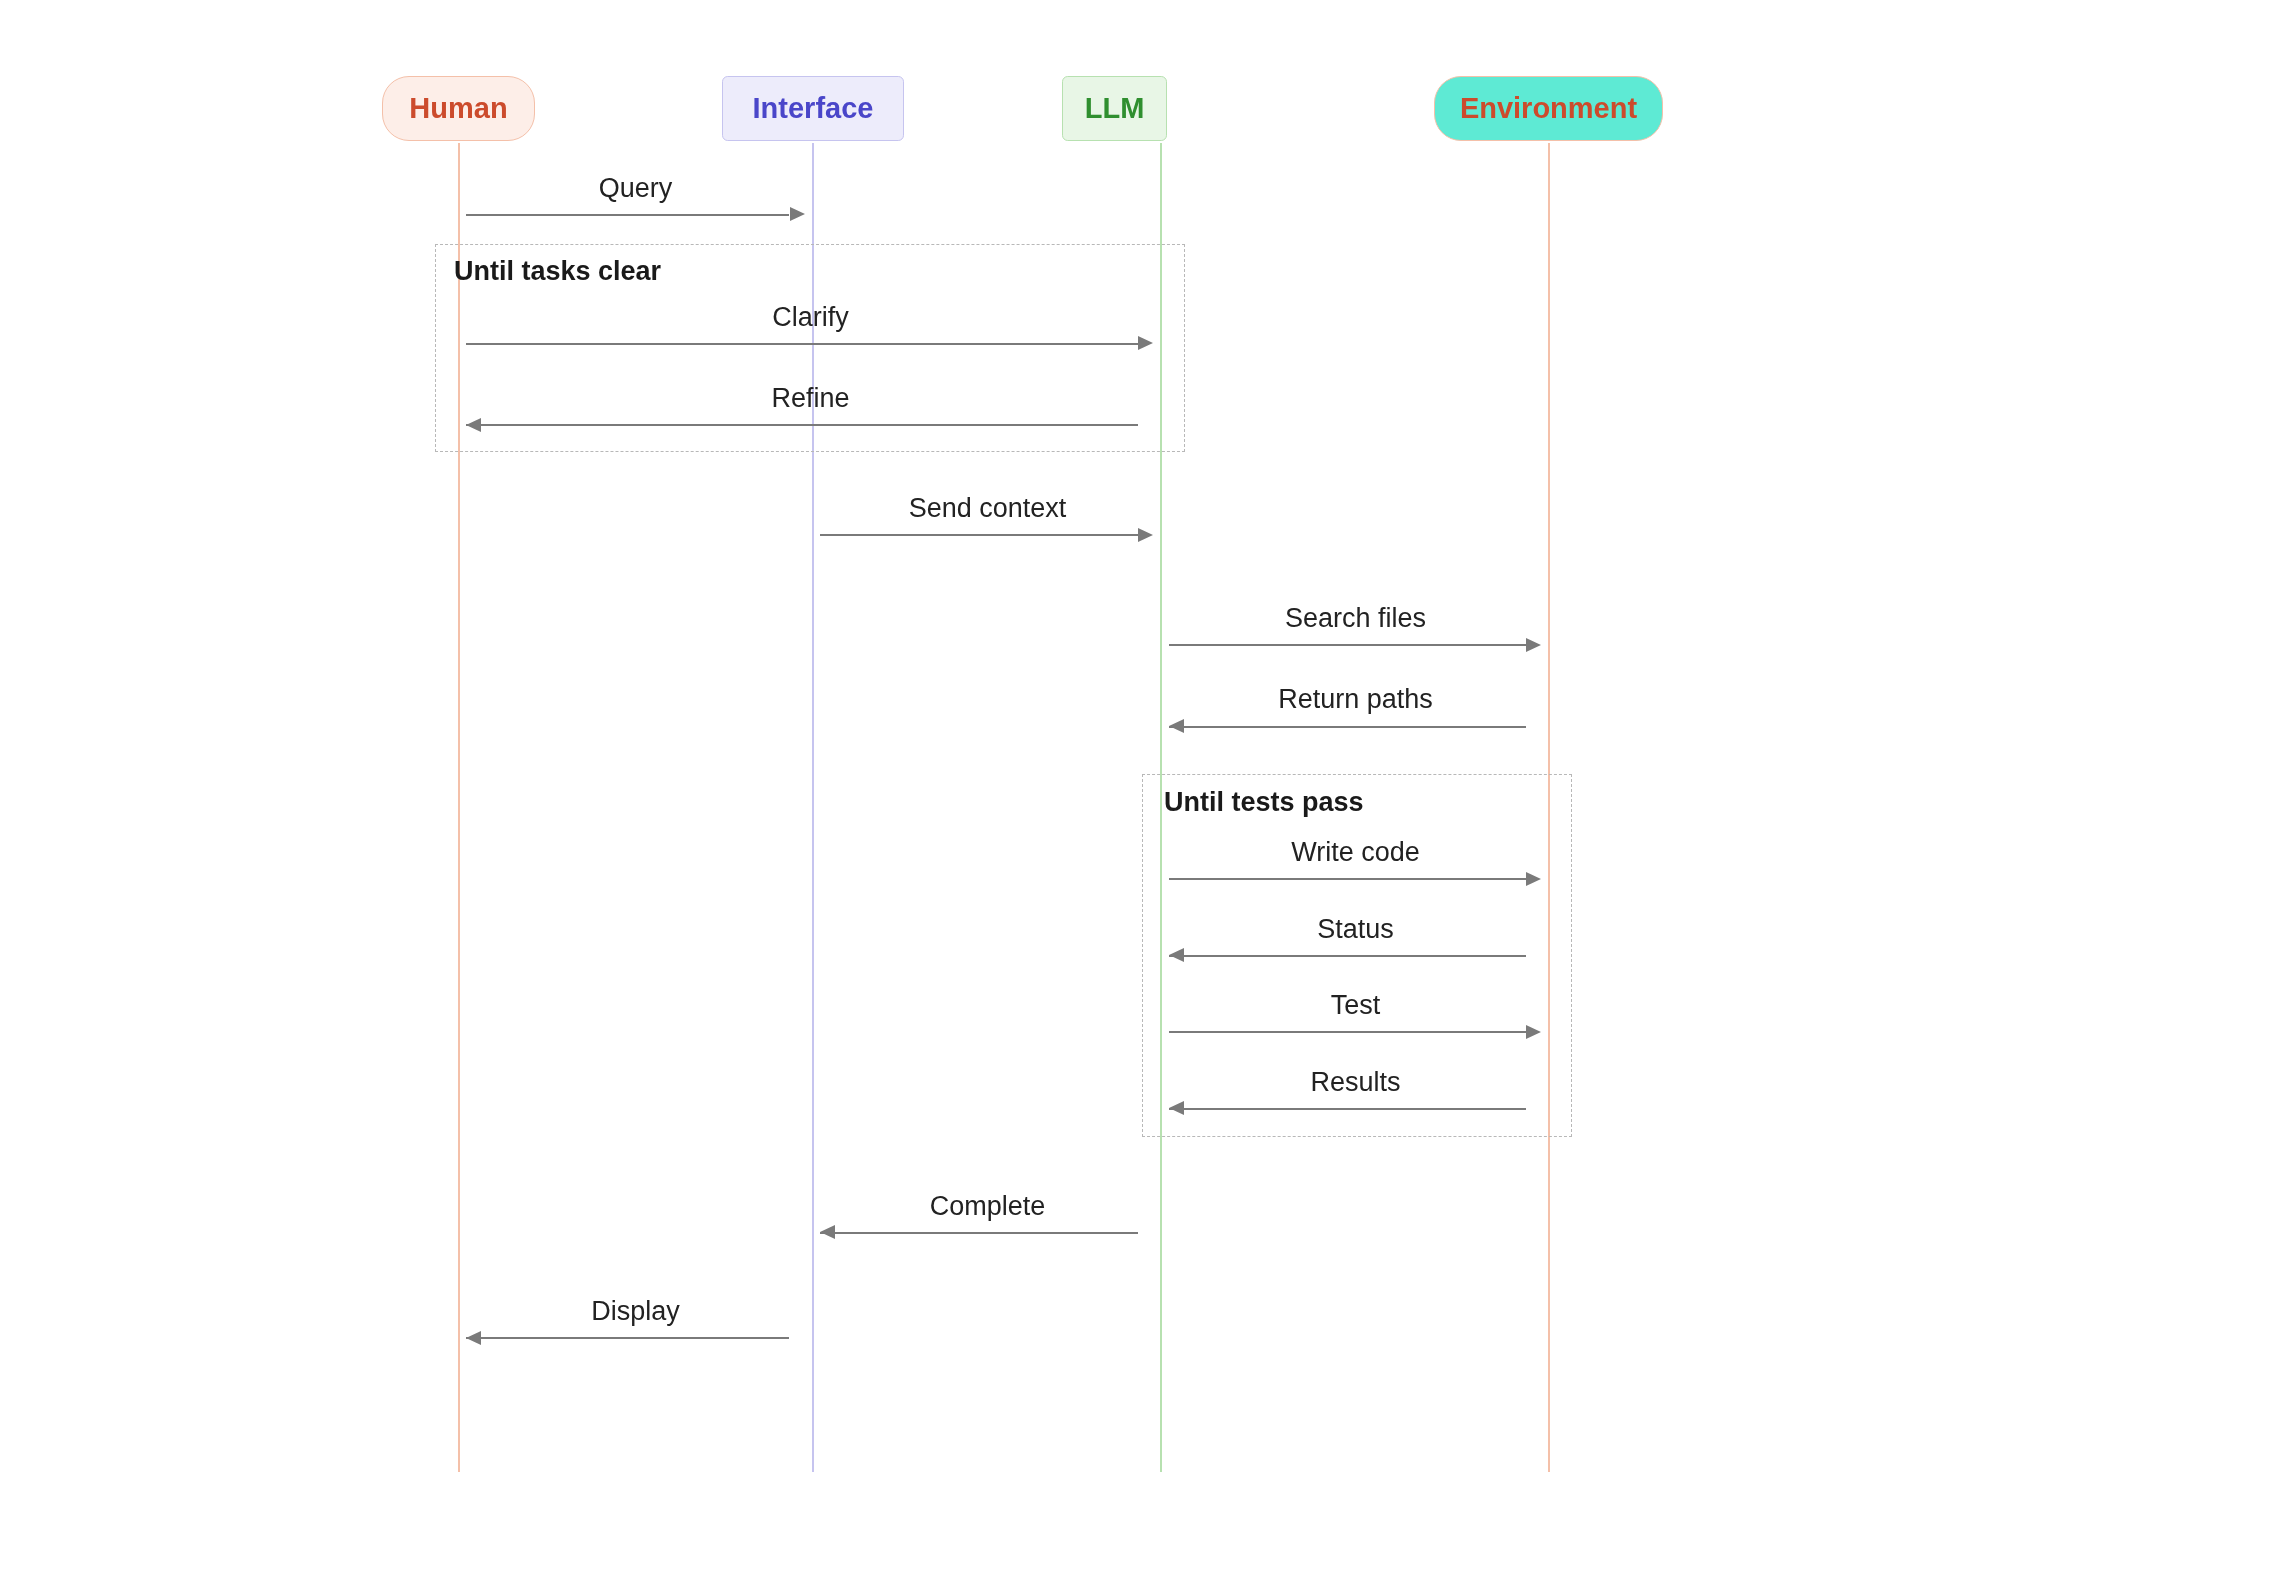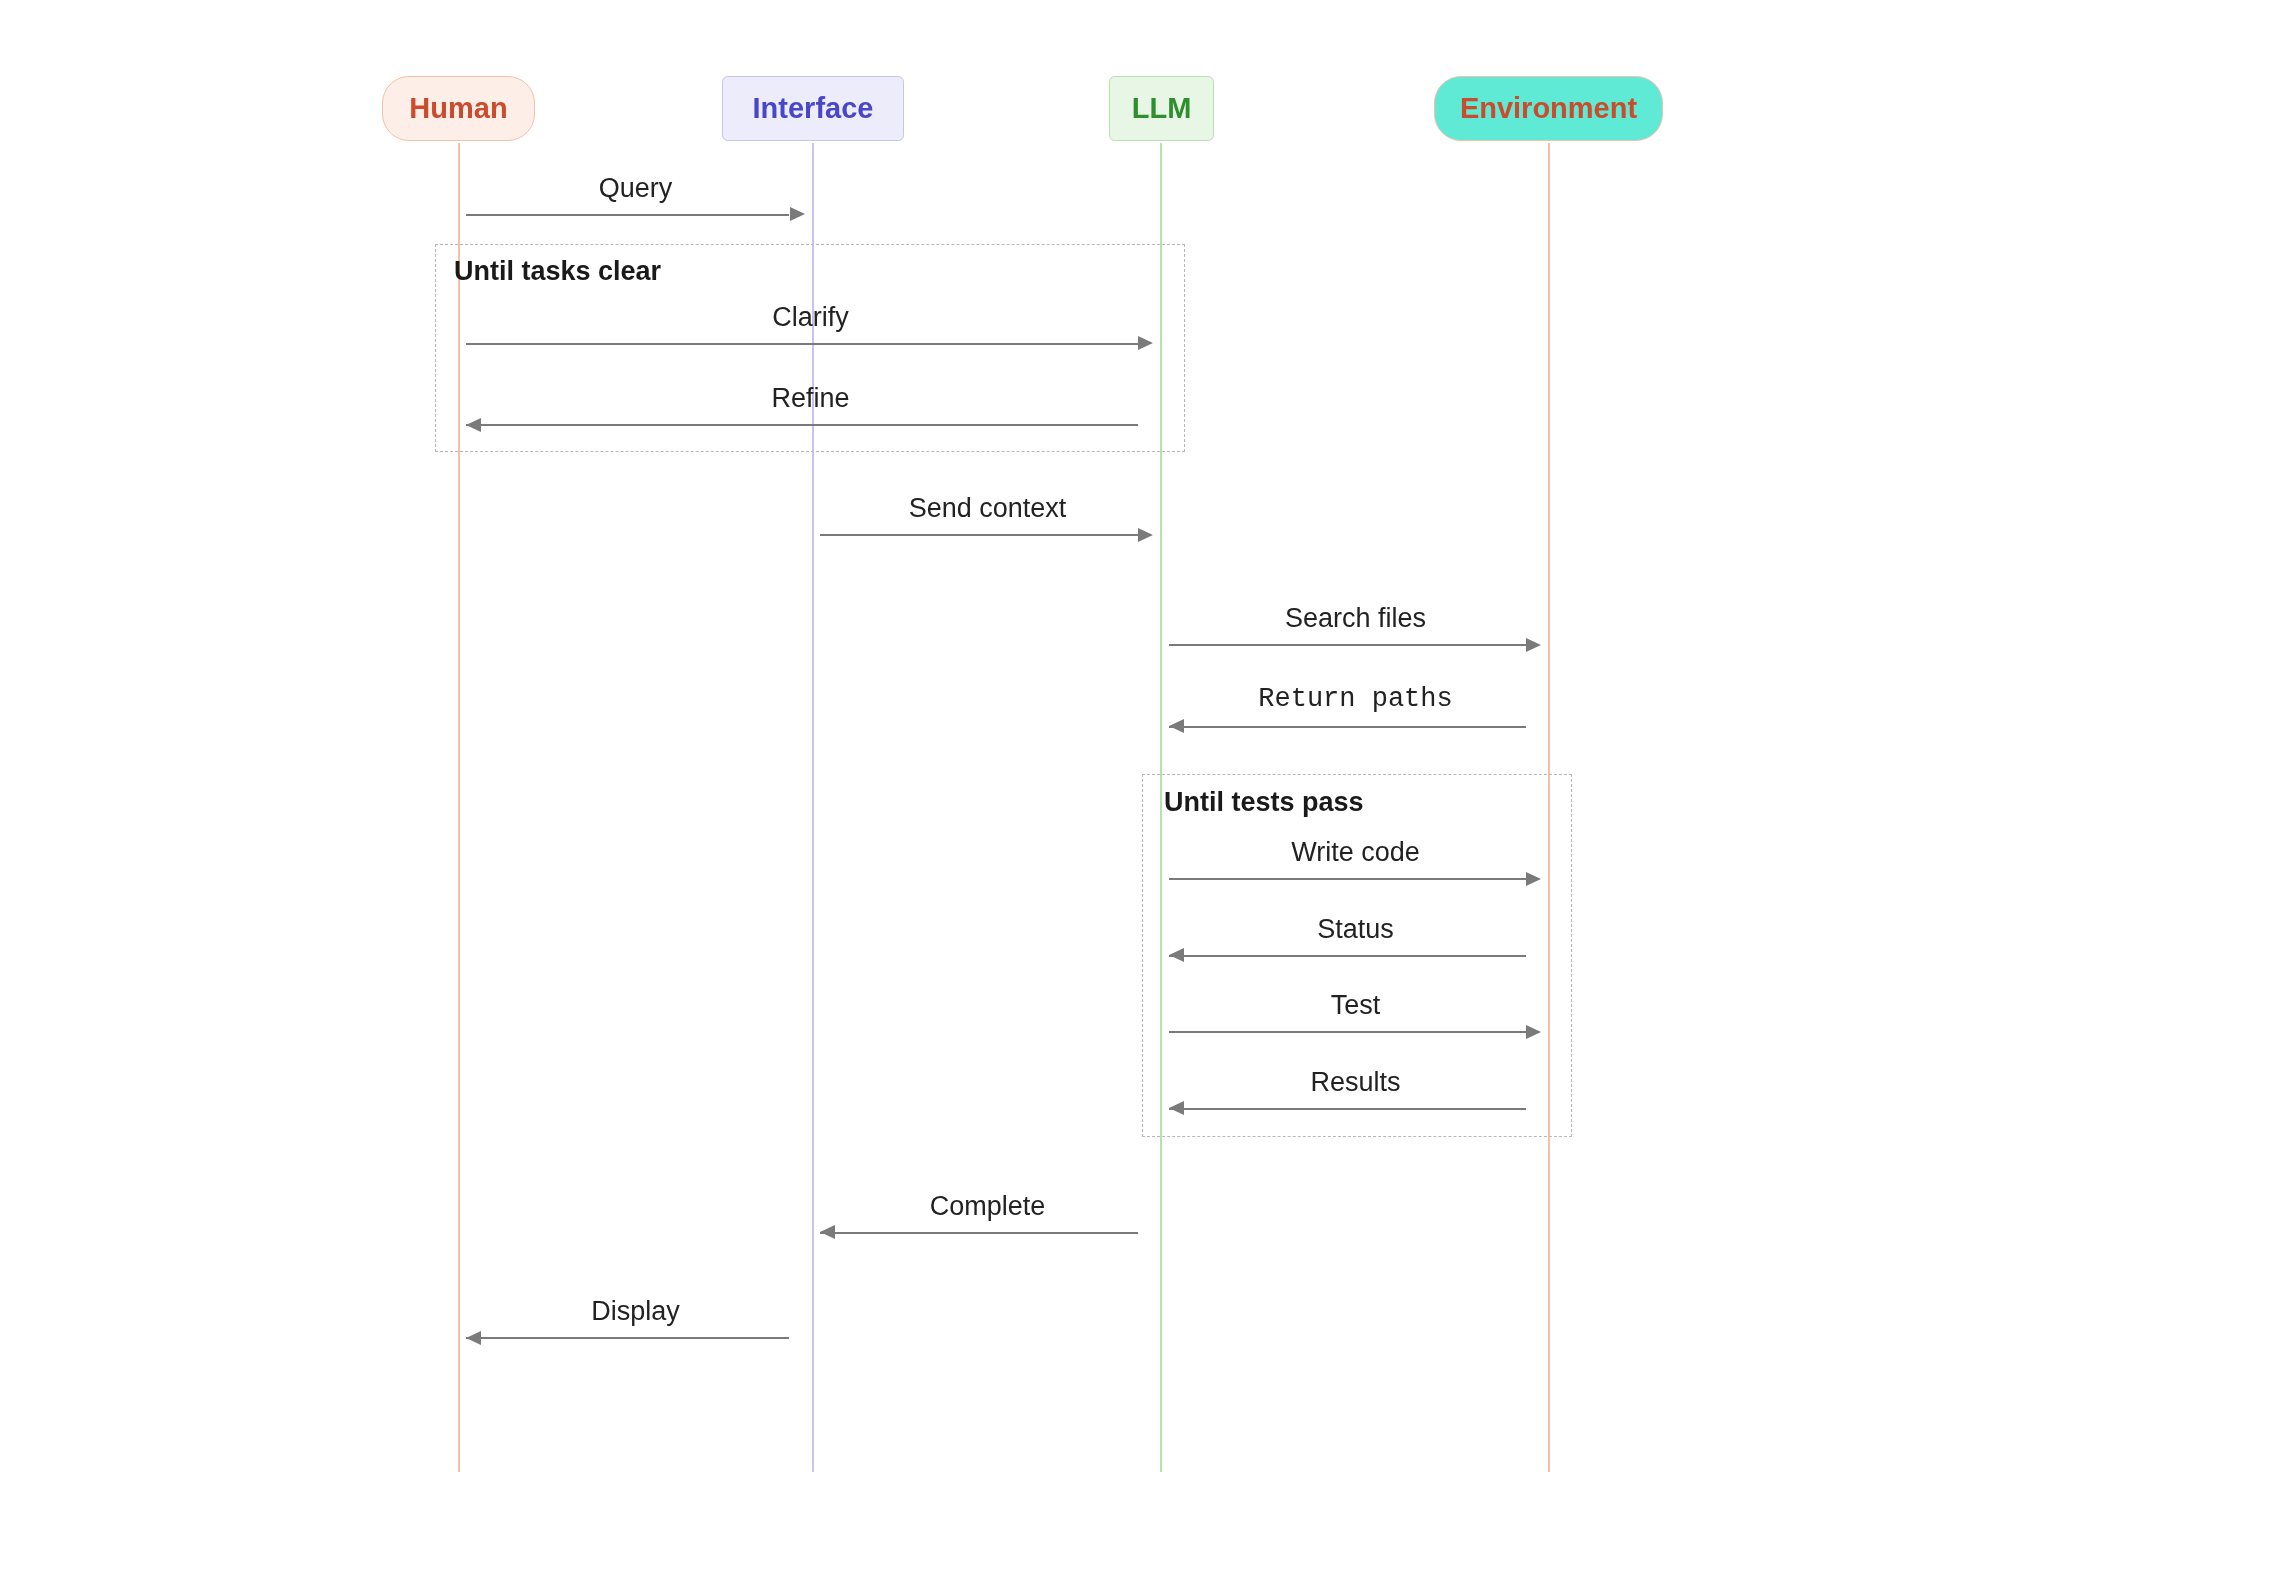--- a/index.html
+++ b/index.html
@@ -93,21 +93,21 @@
 
   <div class="loop-box" style="left:1142px; top:774px; width:430px; height:363px;"></div>
   <div class="loop-title" style="left:1164px; top:787px;">Until tests pass</div>
 
   <div class="participant-box pill" style="left:382px; width:153px; color:#cc4b2c; background:#fdeee8; border:1.9px solid #f4c0a9;">
     <span>Human</span>
   </div>
   <div class="participant-box rect" style="left:722px; width:182px; color:#4a46c9; background:#edecfb; border:1.9px solid #c6c4ef;">
     <span>Interface</span>
   </div>
-  <div class="participant-box rect" style="left:1109px; width:105px; color:#2f8f2f; background:#e8f6e6; border:1.9px solid #b7e1b0;">
+  <div class="participant-box rect" style="left:1062px; width:105px; color:#2f8f2f; background:#e8f6e6; border:1.9px solid #b7e1b0;">
     <span>LLM</span>
   </div>
   <div class="participant-box pill" style="left:1434px; width:229px; color:#cc4b2c; background:#5eead4; border:1.9px solid #f4c0a9;">
     <span>Environment</span>
   </div>
 
   <div id="messages-layer">
       <div class="arrow-line" style="left: 466px; top: 214px; width: 323px;"></div>
       <div class="arrow-head right" style="top: 207px; left: 790px;"></div>
       <div class="msg-label" style="left: 492px; width: 287px; top: 173px;">Query</div>
@@ -118,21 +118,21 @@
       <div class="arrow-head left" style="top: 418px; left: 466px;"></div>
       <div class="msg-label" style="left: 667px; width: 287px; top: 383px;">Refine</div>
       <div class="arrow-line" style="left: 820px; top: 534px; width: 318px;"></div>
       <div class="arrow-head right" style="top: 528px; left: 1138px;"></div>
       <div class="msg-label" style="left: 844px; width: 287px; top: 493px;">Send context</div>
       <div class="arrow-line" style="left: 1169px; top: 644px; width: 357px;"></div>
       <div class="arrow-head right" style="top: 638px; left: 1526px;"></div>
       <div class="msg-label" style="left: 1212px; width: 287px; top: 603px;">Search files</div>
       <div class="arrow-line" style="left: 1169px; top: 726px; width: 357px;"></div>
       <div class="arrow-head left" style="top: 719px; left: 1169px;"></div>
-      <div class="msg-label" style="left: 1212px; width: 287px; top: 684px; font-family: Liberation Mono, monospace;">Return paths</div>
+      <div class="msg-label" style="left: 1212px; width: 287px; top: 684px;">Return paths</div>
       <div class="arrow-line" style="left: 1169px; top: 878px; width: 357px;"></div>
       <div class="arrow-head right" style="top: 872px; left: 1526px;"></div>
       <div class="msg-label" style="left: 1212px; width: 287px; top: 837px;">Write code</div>
       <div class="arrow-line" style="left: 1169px; top: 955px; width: 357px;"></div>
       <div class="arrow-head left" style="top: 948px; left: 1169px;"></div>
       <div class="msg-label" style="left: 1212px; width: 287px; top: 914px;">Status</div>
       <div class="arrow-line" style="left: 1169px; top: 1031px; width: 357px;"></div>
       <div class="arrow-head right" style="top: 1025px; left: 1526px;"></div>
       <div class="msg-label" style="left: 1212px; width: 287px; top: 990px;">Test</div>
       <div class="arrow-line" style="left: 1169px; top: 1108px; width: 357px;"></div>

